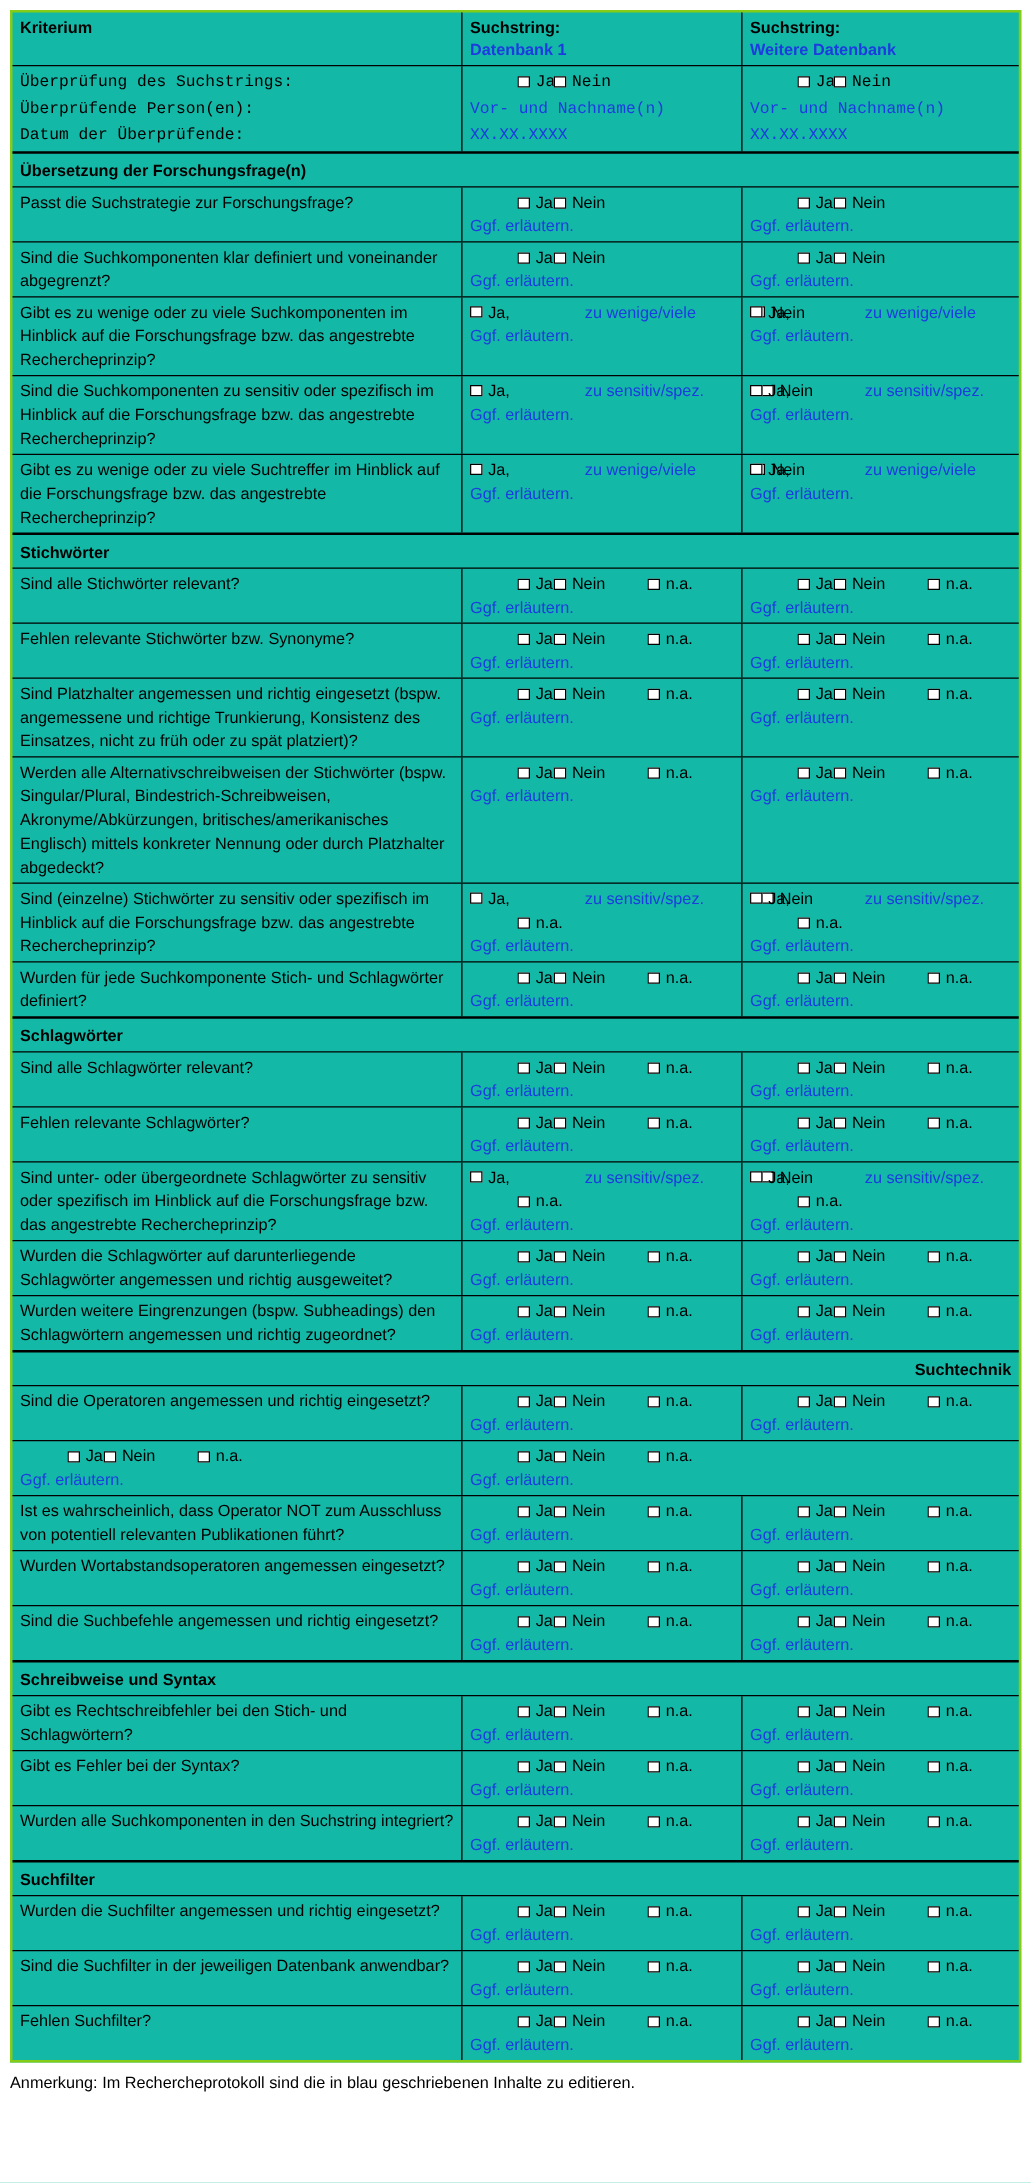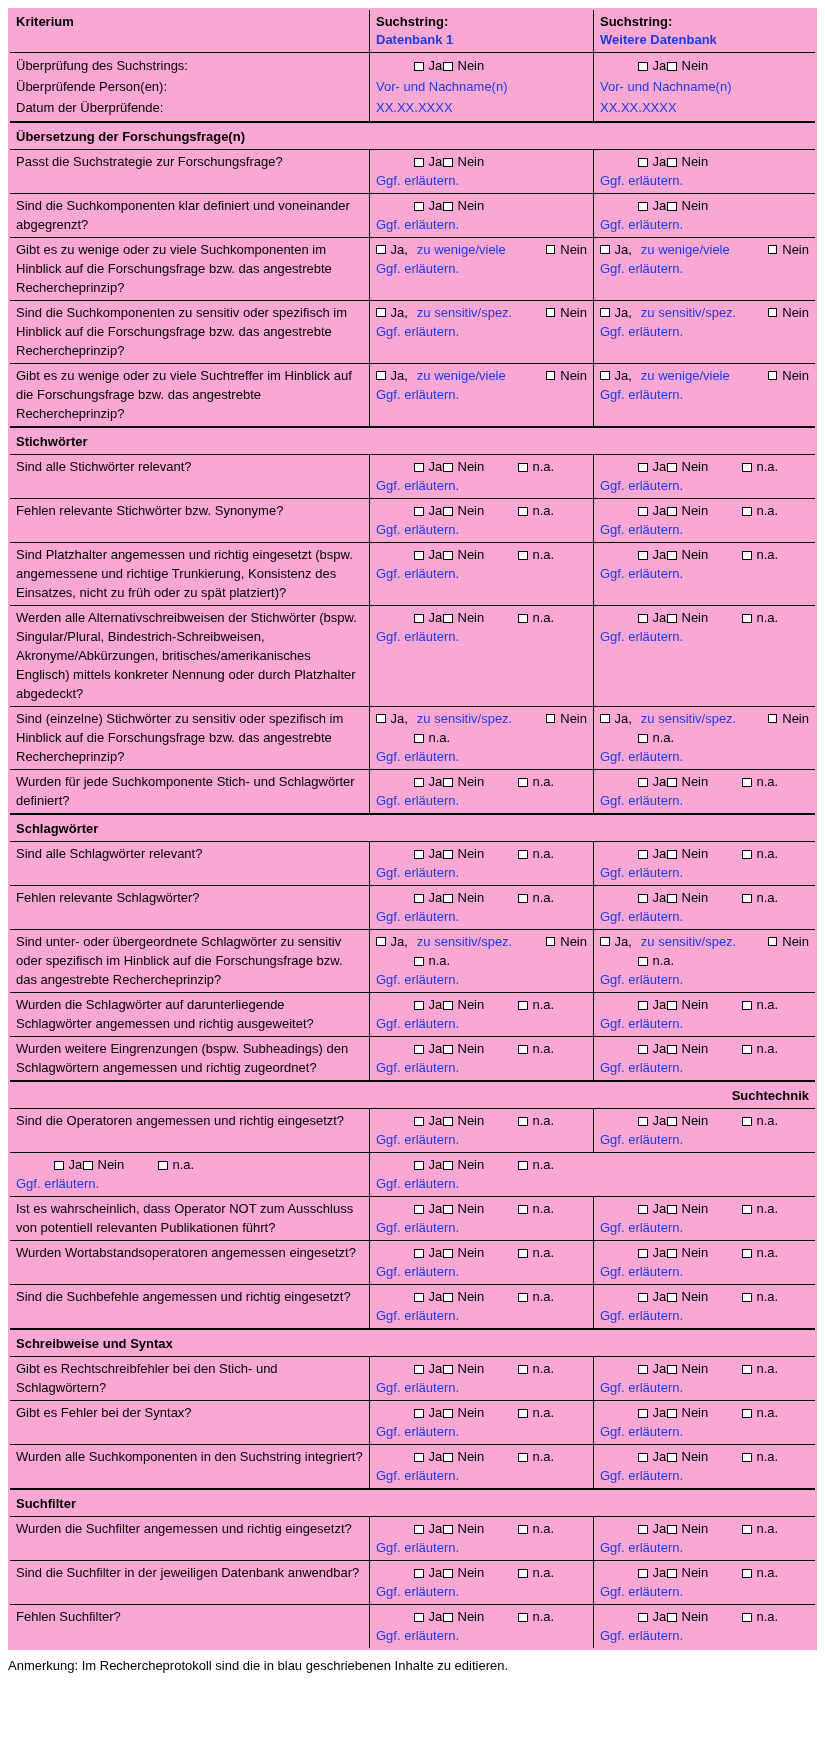--- a/index.html
+++ b/index.html
@@ -3,46 +3,46 @@
 <meta charset="utf-8">
 <style>
   * { box-sizing: border-box; margin: 0; padding: 0; }
   html, body { background: #fff; }
   body {
     width: 825px; height: 1746px; overflow: hidden;
     padding: 8px;
     font-family: "Liberation Sans", sans-serif;
     font-size: 13px; color: #000;
   }
-  #tbl { width: 809px; border: 2px solid #f9a8d4; background: #f9a8d4; }
+  #tbl { width: 809px; border: 2px solid #84cc16; background: #14b8a6; }
   .row { display: grid; grid-template-columns: 359px 224px 1fr; }
   #tbl > .row + .row { border-top: 1.5px solid #000; }
   #tbl > .row.section-row { border-top: 2px solid #000; }
   .cell { padding: 2px 6px 3px 6px; line-height: 19px; }
   .row > .cell + .cell { border-left: 1.5px solid #000; }
   .header-row .cell { line-height: 18px; padding-top: 3px; padding-bottom: 3px; }
-  .meta-row .cell { line-height: 21px; }
+  .meta-row .cell { line-height: 21px; font-family: Liberation Mono, monospace; }
   .hdr { font-weight: bold; }
   .blue { color: var(--blue, #1C3BE0); }
   .section-row .cell { font-weight: bold; line-height: 19px; padding-top: 4px; }
   
   .cb {
     display: inline-block; width: 9.5px; height: 9.5px;
     border: 1.4px solid #000; background: #fff;
     margin-right: 5px; vertical-align: -1px; flex: none;
   }
   
   .opt-line { display: flex; align-items: baseline; }
   .opt { white-space: nowrap; }
   .opt.w1 { width: 67px; padding-left: 38px; }
   .opt.w2 { width: 75px; }
   
-  .inline-line { display: flex; align-items: center; }
+  .inline-line { display: flex; align-items: center; gap: 40px; }
   .part { white-space: nowrap; display: inline-flex; align-items: baseline; }
-  .part.gap { margin-left: 9px; }
+  .part.gap { margin-left: 20px; }
   .part.part-end { margin-left: auto; padding-left: 6px; }
   .footnote { margin-top: 7px; line-height: 18px; }
 </style>
 </head>
 <body>
 
 <div id="tbl">
 
   <div class="row header-row">
     <div class="cell hdr">Kriterium</div>

